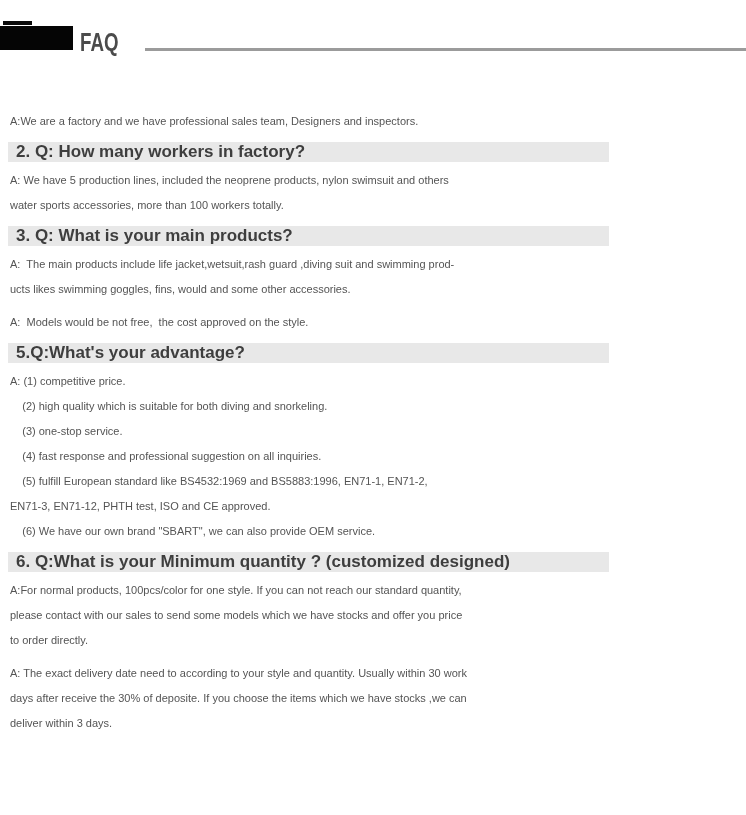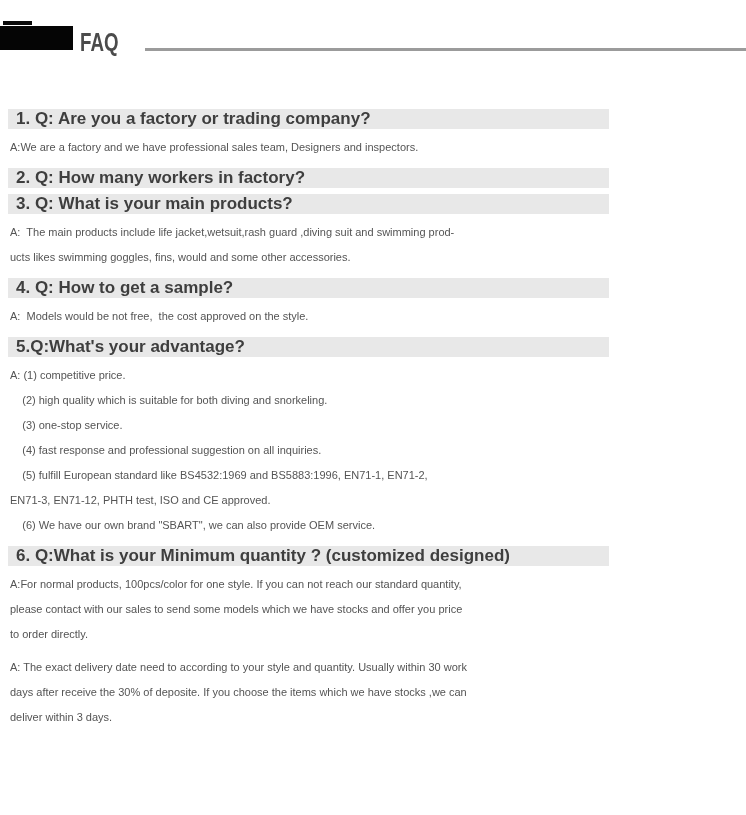--- a/index.html
+++ b/index.html
@@ -60,36 +60,36 @@
   <div class="header">
     <div class="accent-line"></div>
     <div class="accent-block"></div>
     <div class="faq-title">FAQ</div>
     <div class="header-rule"></div>
   </div>
 
   <div class="faq-list">
 
     <div class="qa-item">
-      <div class="qa-question">1. Q: Are you a factory or trading company?</div>
       <div class="qa-answer">A:We are a factory and we have professional sales team, Designers and inspectors.</div>
     </div>
 
     <div class="qa-item">
       <div class="qa-question">2. Q: How many workers in factory?</div>
+      <div class="qa-answer">A: We have 5 production lines, included the neoprene products, nylon swimsuit and others
+water sports accessories, more than 100 workers totally.</div>
     </div>
 
     <div class="qa-item">
       <div class="qa-question">3. Q: What is your main products?</div>
       <div class="qa-answer">A:  The main products include life jacket,wetsuit,rash guard ,diving suit and swimming prod-
 ucts likes swimming goggles, fins, would and some other accessories.</div>
     </div>
 
     <div class="qa-item">
-      <div class="qa-question">4. Q: How to get a sample?</div>
       <div class="qa-answer">A:  Models would be not free,  the cost approved on the style.</div>
     </div>
 
     <div class="qa-item">
       <div class="qa-question">5.Q:What's your advantage?</div>
       <div class="qa-answer">A: (1) competitive price.
     (2) high quality which is suitable for both diving and snorkeling.
     (3) one-stop service.
     (4) fast response and professional suggestion on all inquiries.
     (5) fulfill European standard like BS4532:1969 and BS5883:1996, EN71-1, EN71-2,

